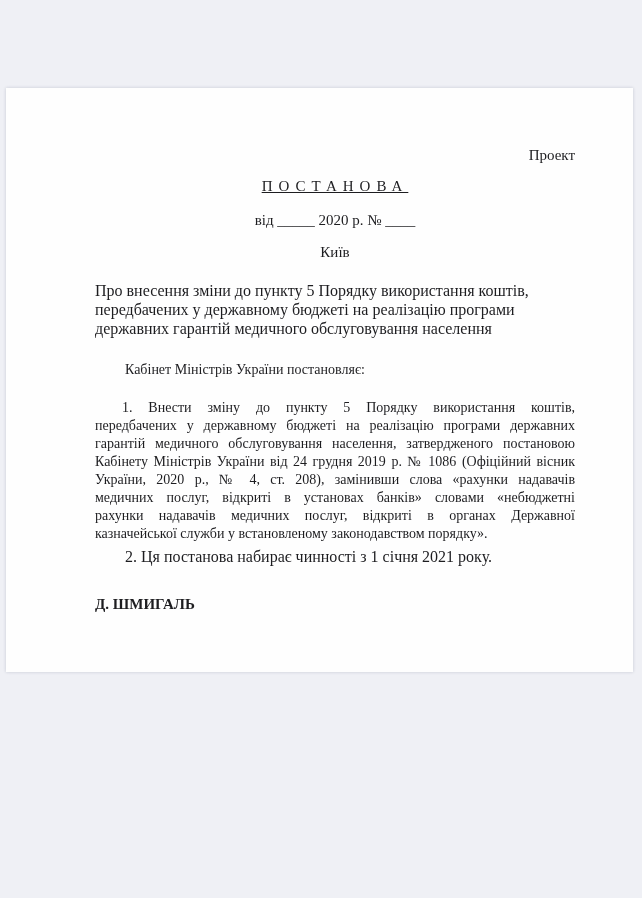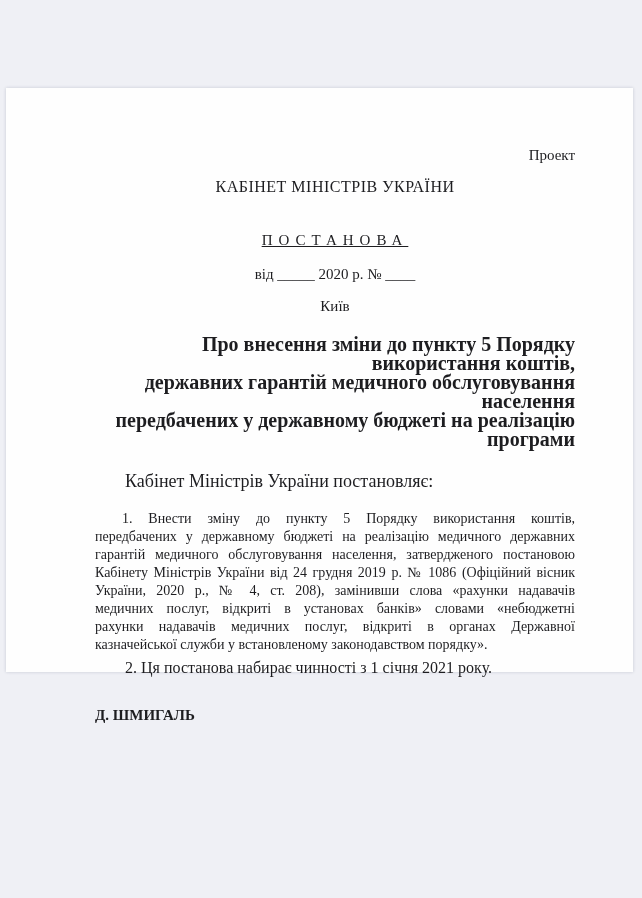--- a/index.html
+++ b/index.html
@@ -58,27 +58,27 @@
   .city {
     text-align: center;
     font-size: 15px;
     line-height: 16px;
     margin: 0 0 21px 0;
   }
   .title {
     margin: 0 0 23px 0;
   }
   .title .tline {
-    text-align: right;
-    font-weight: bold;
-    font-size: 20px;
+    text-align: left;
+    font-weight: normal;
+    font-size: 16px;
     line-height: 19px;
   }
   .preamble {
-    font-size: 18px;
+    font-size: 14px;
     line-height: 18px;
     text-indent: 30px;
     margin: 0 0 20px 0;
   }
   .para {
     margin: 0 0 5px 0;
   }
   .para .line {
     font-size: 14px;
     line-height: 18px;
@@ -108,39 +108,38 @@
   }
 </style>
 </head>
 <body>
 
 <div class="paper">
   <div class="content">
 
     <div class="draft">Проект</div>
 
-    <div class="org">КАБІНЕТ МІНІСТРІВ УКРАЇНИ</div>
 
     <div class="doctype">ПОСТАНОВА</div>
 
     <div class="dateline">від _____ 2020 р. № ____</div>
 
     <div class="city">Київ</div>
 
     <div class="title">
       <div class="tline">Про внесення зміни до пункту 5 Порядку використання коштів,</div>
+      <div class="tline">передбачених у державному бюджеті на реалізацію програми</div>
       <div class="tline">державних гарантій медичного обслуговування населення</div>
-      <div class="tline">передбачених у державному бюджеті на реалізацію програми</div>
     </div>
 
     <div class="preamble">Кабінет Міністрів України постановляє:</div>
 
     <div class="para">
       <div class="line first">1. Внести зміну до пункту 5 Порядку використання коштів,</div>
-      <div class="line">передбачених у державному бюджеті на реалізацію медичного державних</div>
+      <div class="line">передбачених у державному бюджеті на реалізацію програми державних</div>
       <div class="line">гарантій медичного обслуговування населення, затвердженого постановою</div>
       <div class="line">Кабінету Міністрів України від 24 грудня 2019 р. № 1086 (Офіційний вісник</div>
       <div class="line">України, 2020 р., № 4, ст. 208), замінивши слова «рахунки надавачів</div>
       <div class="line">медичних послуг, відкриті в установах банків» словами «небюджетні</div>
       <div class="line">рахунки надавачів медичних послуг, відкриті в органах Державної</div>
       <div class="line last">казначейської служби у встановленому законодавством порядку».</div>
     </div>
 
     <div class="clause2">2. Ця постанова набирає чинності з 1 січня 2021 року.</div>
 

